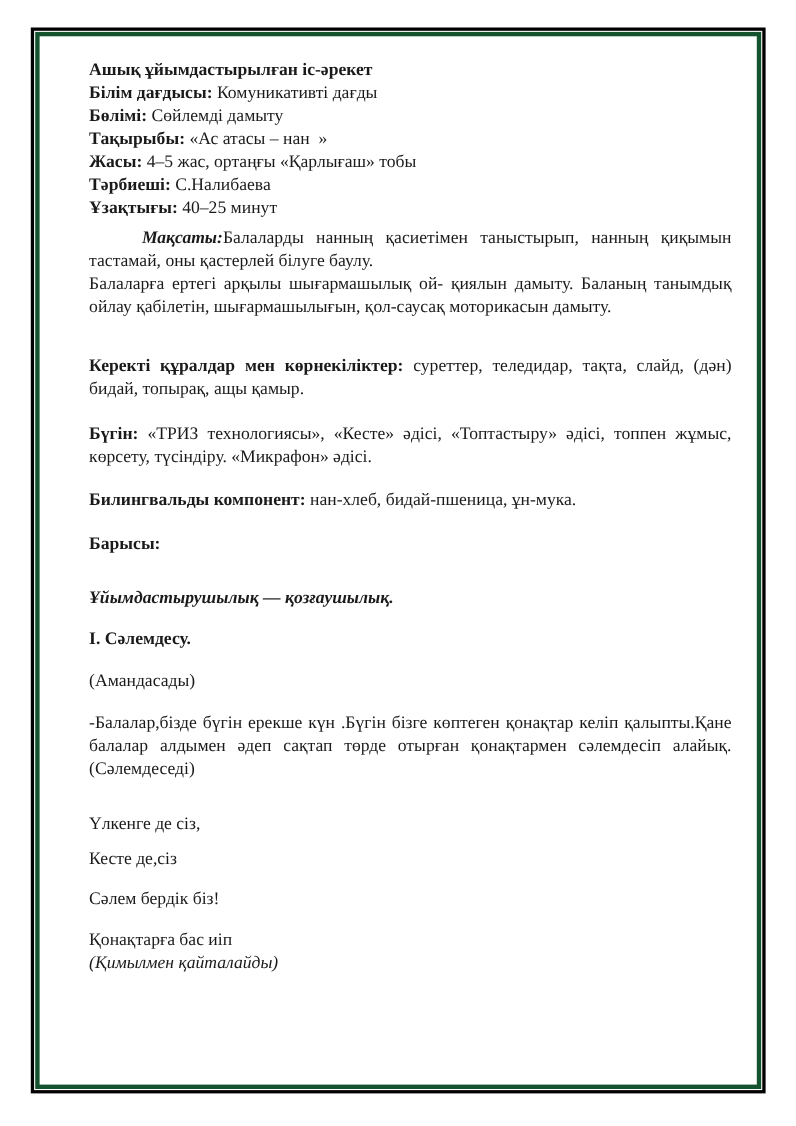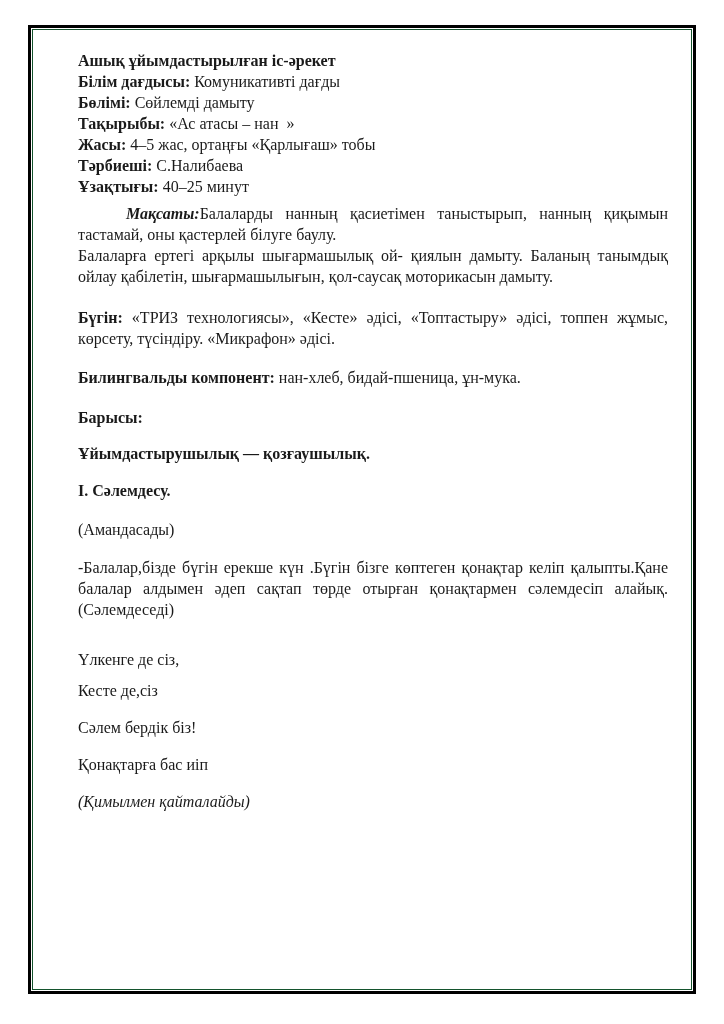--- a/index.html
+++ b/index.html
@@ -16,21 +16,21 @@
     left: 28px;
     top: 25px;
     width: 662px;
     height: 963px;
     border: 3px solid #000000;
     background: #ffffff;
   }
   .frame-inner {
     position: absolute;
     inset: 1px;
-    border: 1px solid #14532d;
+    border: 4px solid #14532d;
   }
   .content {
     position: absolute;
     inset: 0;
     padding: 20px 23px 0 45px;
     font-size: 16px;
     line-height: 21px;
     overflow: hidden;
   }
   p { margin: 0; }
@@ -55,38 +55,39 @@
         <p><b class="b" data-bind="document.meta.1.label">Бөлімі:</b><span data-bind="document.meta.1.value"> Сөйлемді дамыту</span></p>
         <p><b class="b" data-bind="document.meta.2.label">Тақырыбы:</b><span data-bind="document.meta.2.value"> «Ас атасы – нан  »</span></p>
         <p><b class="b" data-bind="document.meta.3.label">Жасы:</b><span data-bind="document.meta.3.value"> 4–5 жас, ортаңғы «Қарлығаш» тобы</span></p>
         <p><b class="b" data-bind="document.meta.4.label">Тәрбиеші:</b><span data-bind="document.meta.4.value"> С.Налибаева</span></p>
         <p><b class="b" data-bind="document.meta.5.label">Ұзақтығы:</b><span data-bind="document.meta.5.value"> 40–25 минут</span></p>
       </div>
 
       <p class="just" style="margin-top:6px;"><span class="bi" data-bind="document.goal.label">Мақсаты:</span><span data-bind="document.goal.text">Балаларды нанның қасиетімен таныстырып, нанның қиқымын тастамай, оны қастерлей білуге баулу.</span></p>
       <p class="just" data-bind="document.goal2">Балаларға ертегі арқылы шығармашылық ой- қиялын дамыту. Баланың танымдық ойлау қабілетін, шығармашылығын, қол-саусақ моторикасын дамыту.</p>
 
+      <p class="just" style="margin-top:32px;"><b class="b" data-bind="document.materials.label">Керекті құралдар мен көрнекіліктер:</b><span data-bind="document.materials.text"> суреттер, теледидар, тақта, слайд, (дән) бидай, топырақ, ащы қамыр.</span></p>
 
       <p class="just" style="margin-top:20px;"><b class="b" data-bind="document.method.label">Бүгін:</b><span data-bind="document.method.text"> «ТРИЗ технологиясы», «Кесте» әдісі, «Топтастыру» әдісі, топпен жұмыс, көрсету, түсіндіру. «Микрафон» әдісі.</span></p>
 
       <p style="margin-top:18px;"><b class="b" data-bind="document.bilingual.label">Билингвальды компонент:</b><span data-bind="document.bilingual.text"> нан-хлеб, бидай-пшеница, ұн-мука.</span></p>
 
       <p class="b" data-bind="document.course_heading" style="margin-top:19px;">Барысы:</p>
 
-      <p class="b" data-bind="document.org_heading" style="margin-top:15px;">Ұйымдастырушылық — қозғаушылық.</p>
+      <p class="b" data-bind="document.org_heading" style="margin-top:28px;font-style:italic;">Ұйымдастырушылық — қозғаушылық.</p>
 
       <p class="b" data-bind="document.section1_heading" style="margin-top:16px;">I. Сәлемдесу.</p>
 
 
       <p data-bind="document.stage_direction1" style="margin-top:18px;">(Амандасады)</p>
 
       <p class="just" data-bind="document.teacher_speech" style="margin-top:17px;">-Балалар,бізде бүгін ерекше күн .Бүгін бізге көптеген қонақтар келіп қалыпты.Қане балалар алдымен әдеп сақтап төрде отырған қонақтармен сәлемдесіп алайық.(Сәлемдеседі)</p>
 
       <p data-bind="document.poem_lines.0" style="margin-top:29px;">Үлкенге де сіз,</p>
       <p data-bind="document.poem_lines.1" style="margin-top:10px;">Кесте де,сіз</p>
       <p data-bind="document.poem_lines.3" style="margin-top:16px;">Сәлем бердік біз!</p>
       <p data-bind="document.poem_lines.2" style="margin-top:16px;">Қонақтарға бас иіп</p>
 
-      <p class="i" data-bind="document.stage_direction2" style="margin-top:16px;">(Қимылмен қайталайды)</p>
+      <p class="i" data-bind="document.stage_direction2" style="">(Қимылмен қайталайды)</p>
 
     </div>
   </div>
 </div>
 
 </body></html>

